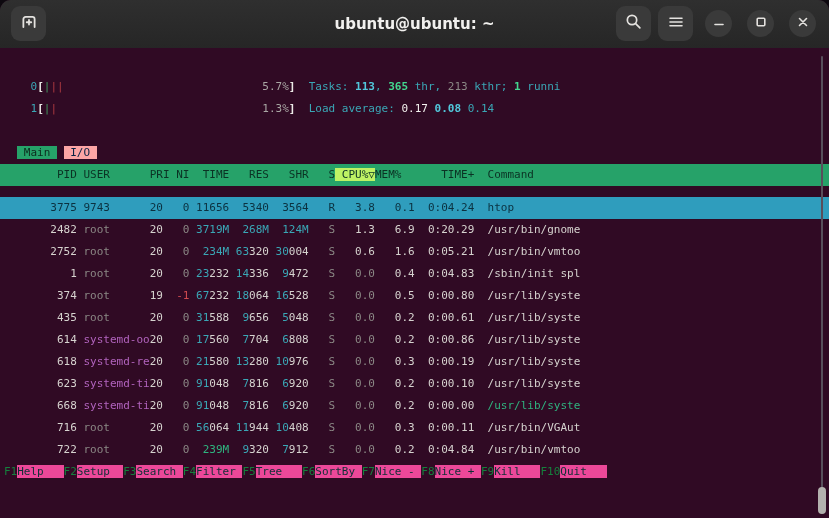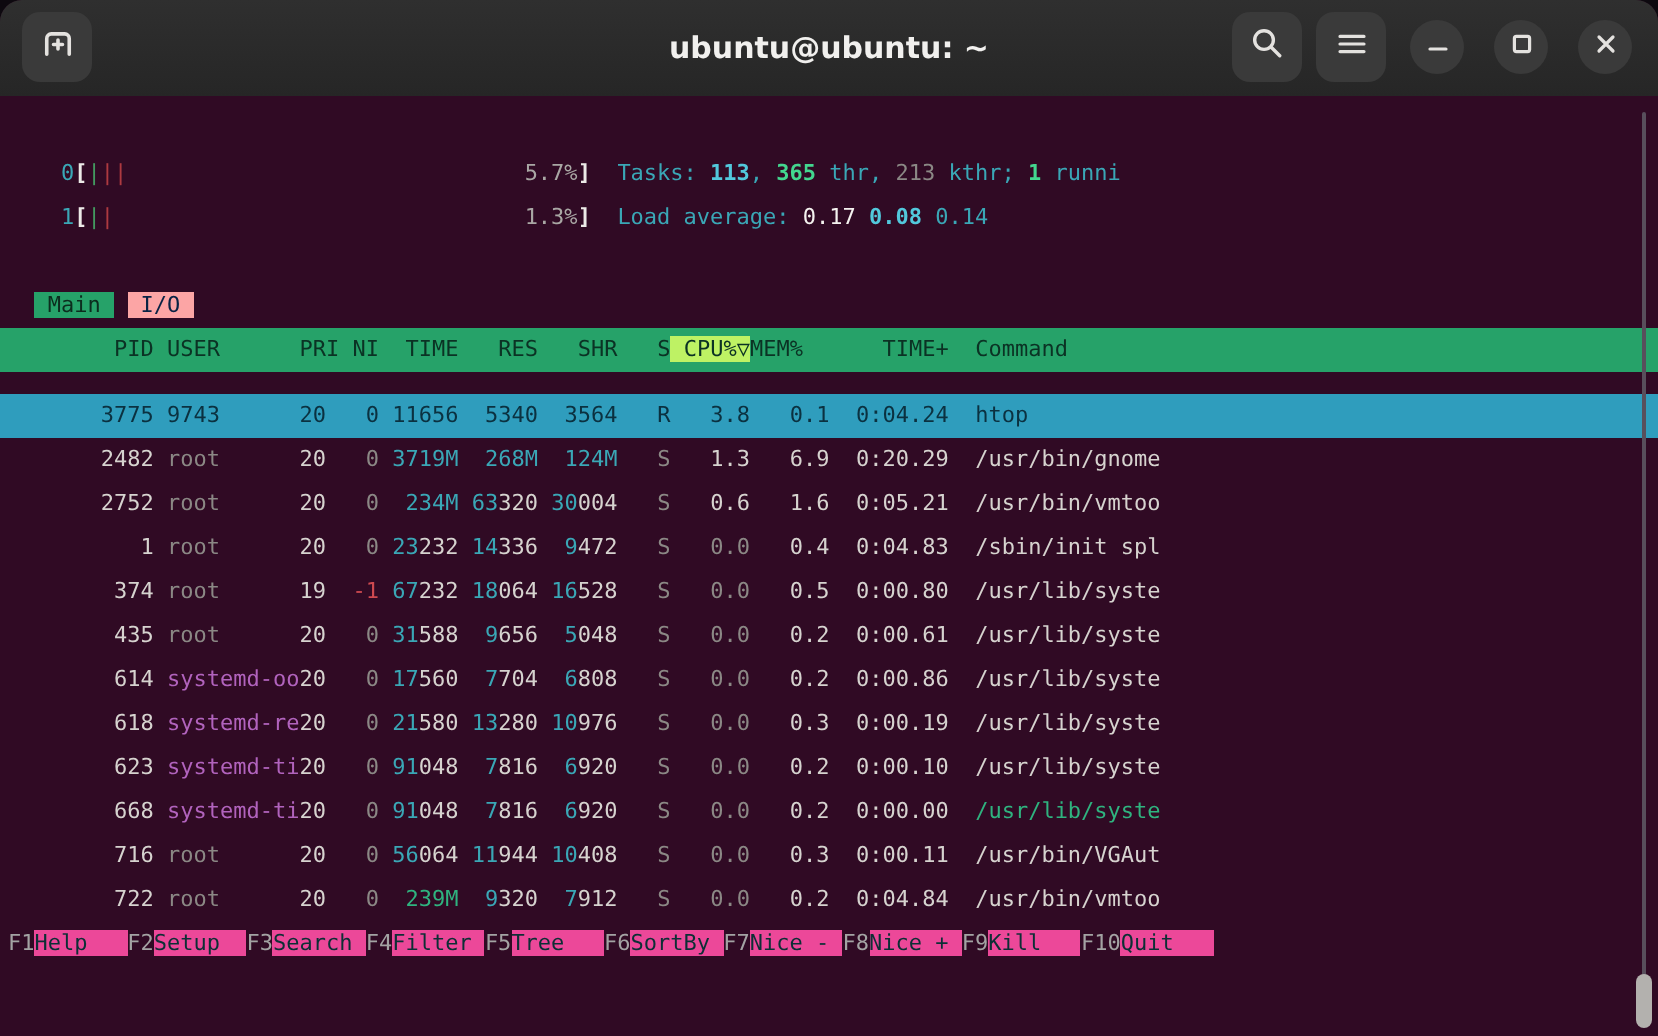--- a/index.html
+++ b/index.html
@@ -32,21 +32,21 @@
   .wb{color:#f4f2ef;font-weight:normal}
   .gn{color:#2fb37f}.bgn{color:#43d78f;font-weight:bold}
   .mg{color:#b163bd}.rd{color:#cf4a50}
   .mv{color:#a9a7a4}
   .br{color:#eceae7;font-weight:bold}
   .b-green{color:#43995f}.b-red{color:#ad3a40}.b-magenta{color:#8d4b97}.b-blue{color:#2e6ed0}.b-tan{color:#9b7446}
 
   .tab-active{background:#26a269;color:#0c2d1e;}
   .tab-io{background:#fca5a5;color:#082244;}
 
-  .fk{color:#a3a3a3}
+  .fk{color:#15803d}
   .fl{background:#ec4899;color:#0c2f35}
 
   
   .sb-track{position:absolute;right:6px;top:56px;bottom:6px;width:2px;background:#584f5c;border-radius:1px;}
   .sb-thumb{position:absolute;right:3px;bottom:4px;width:8px;height:27px;background:#b3b1ae;border-radius:4px;}
 </style>
 </head>
 <body>
 
 <div class="window">

